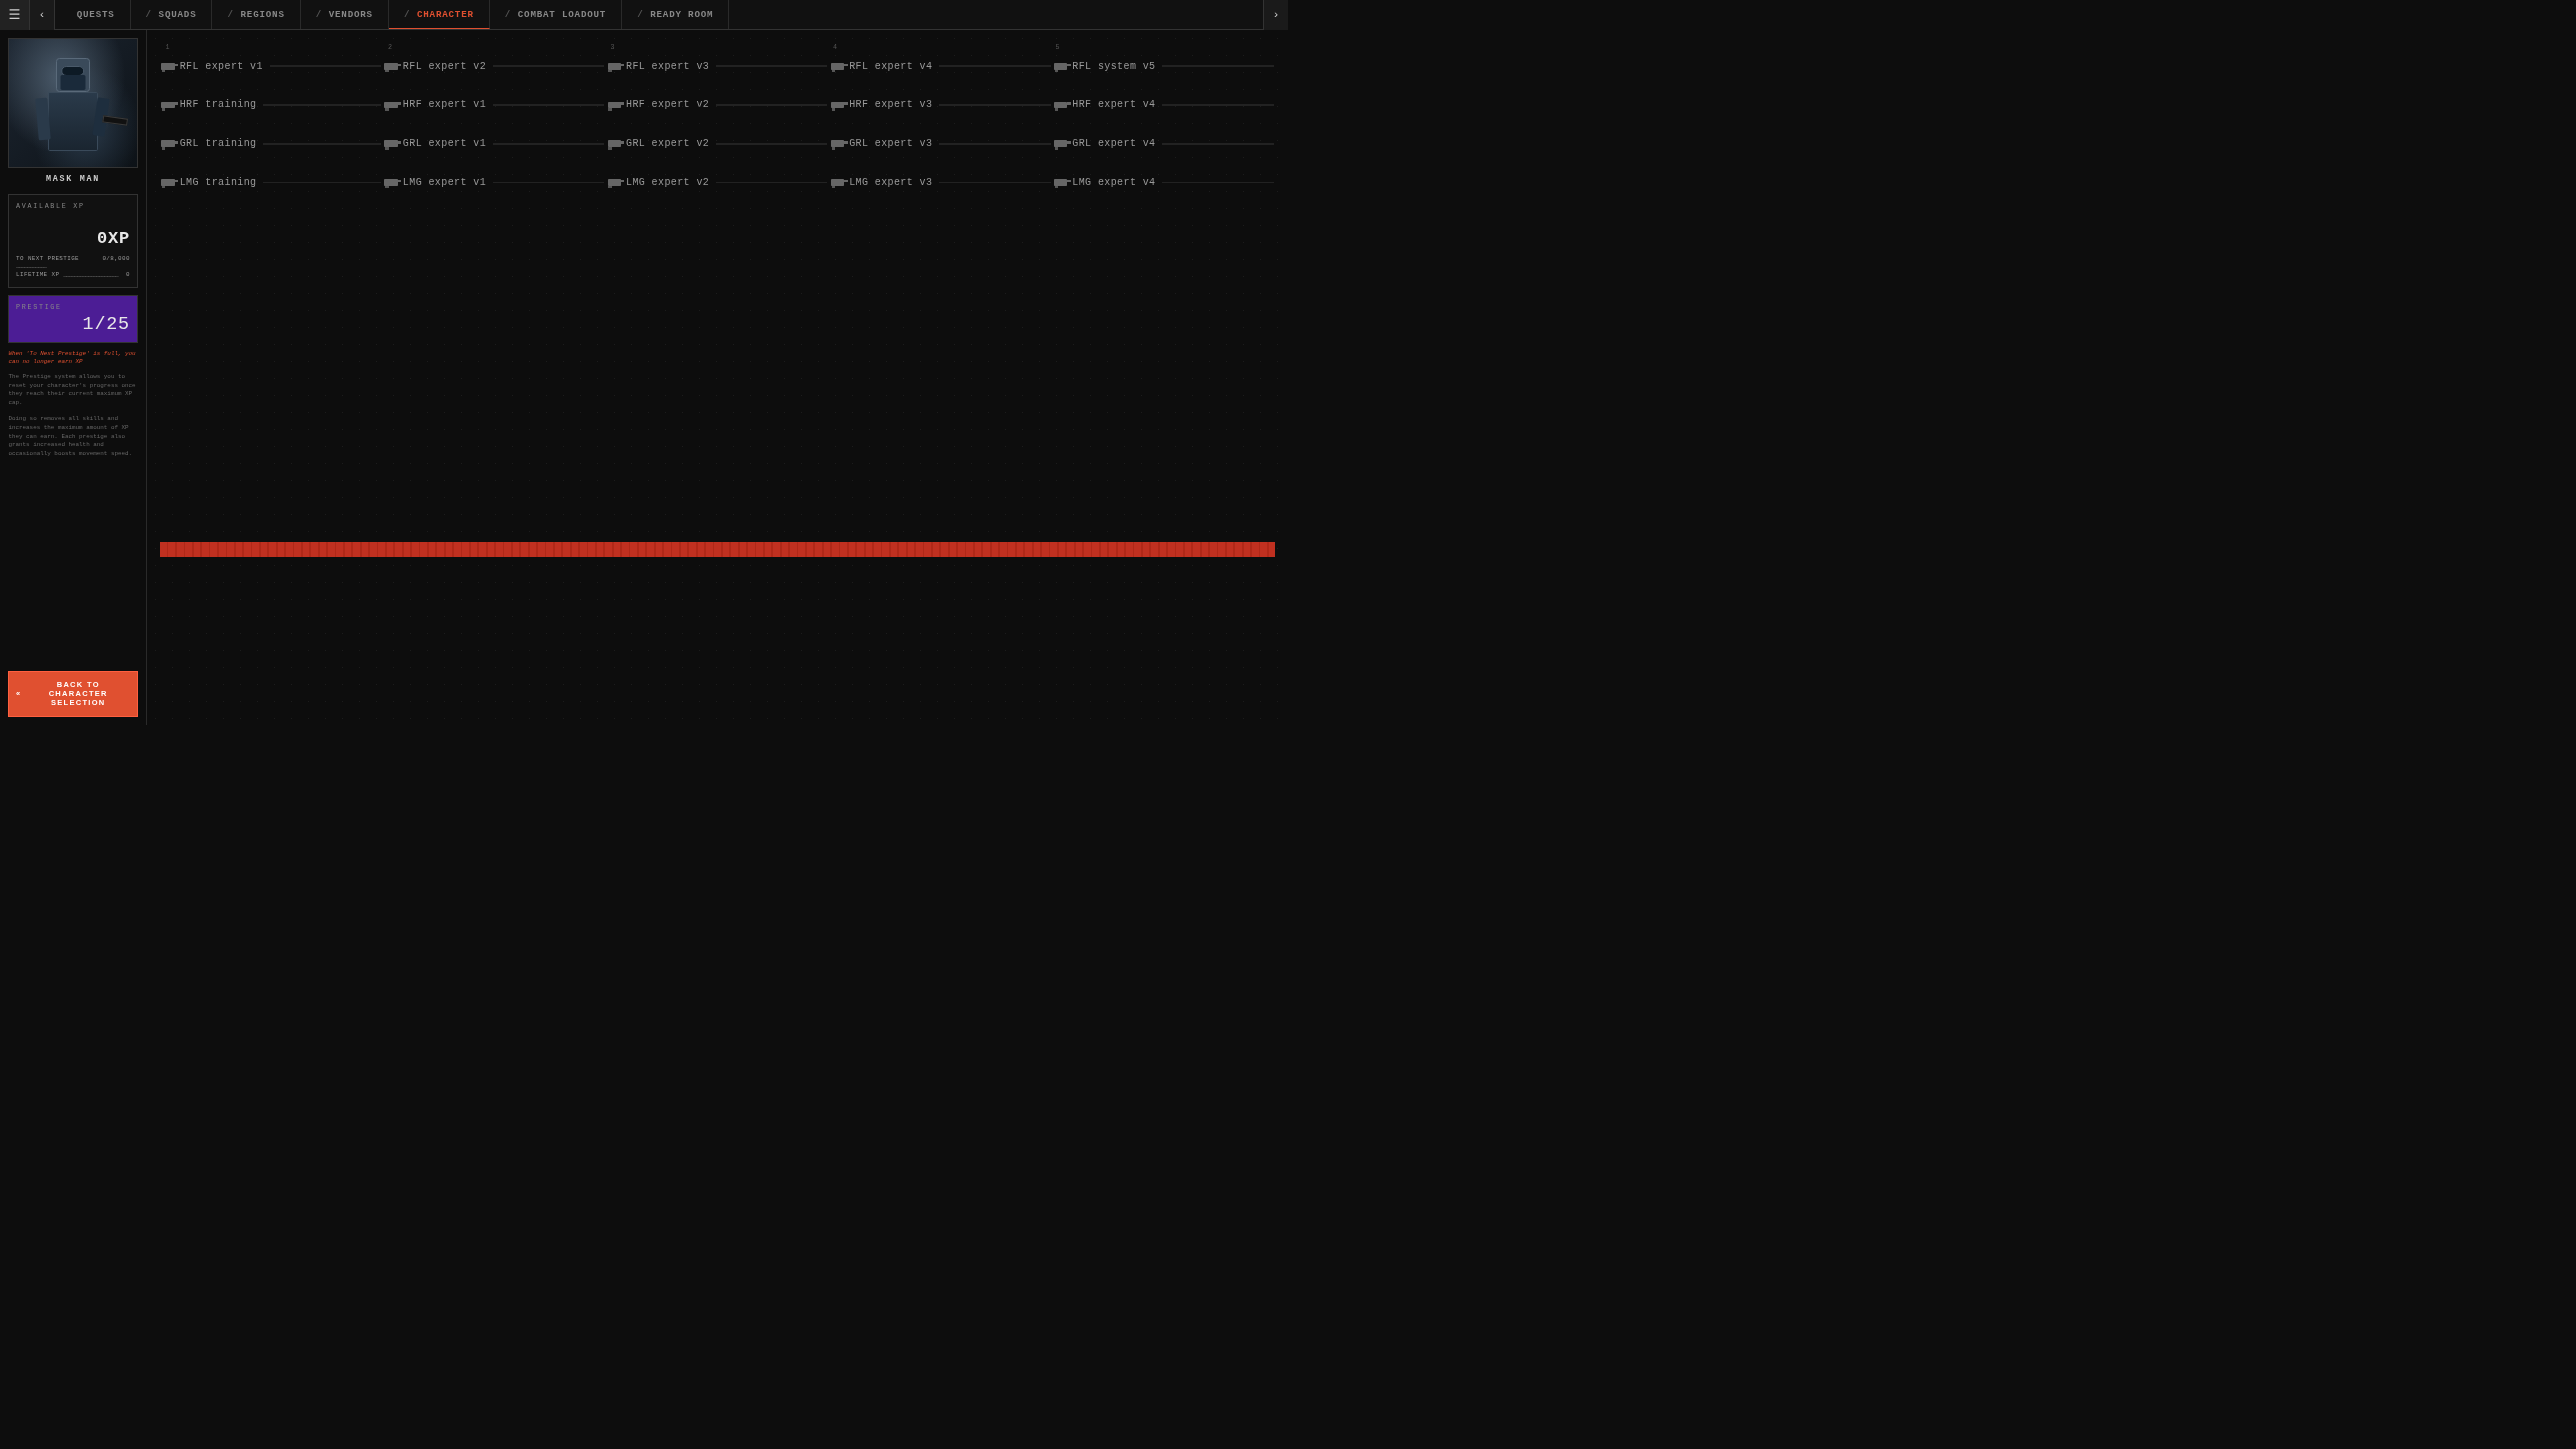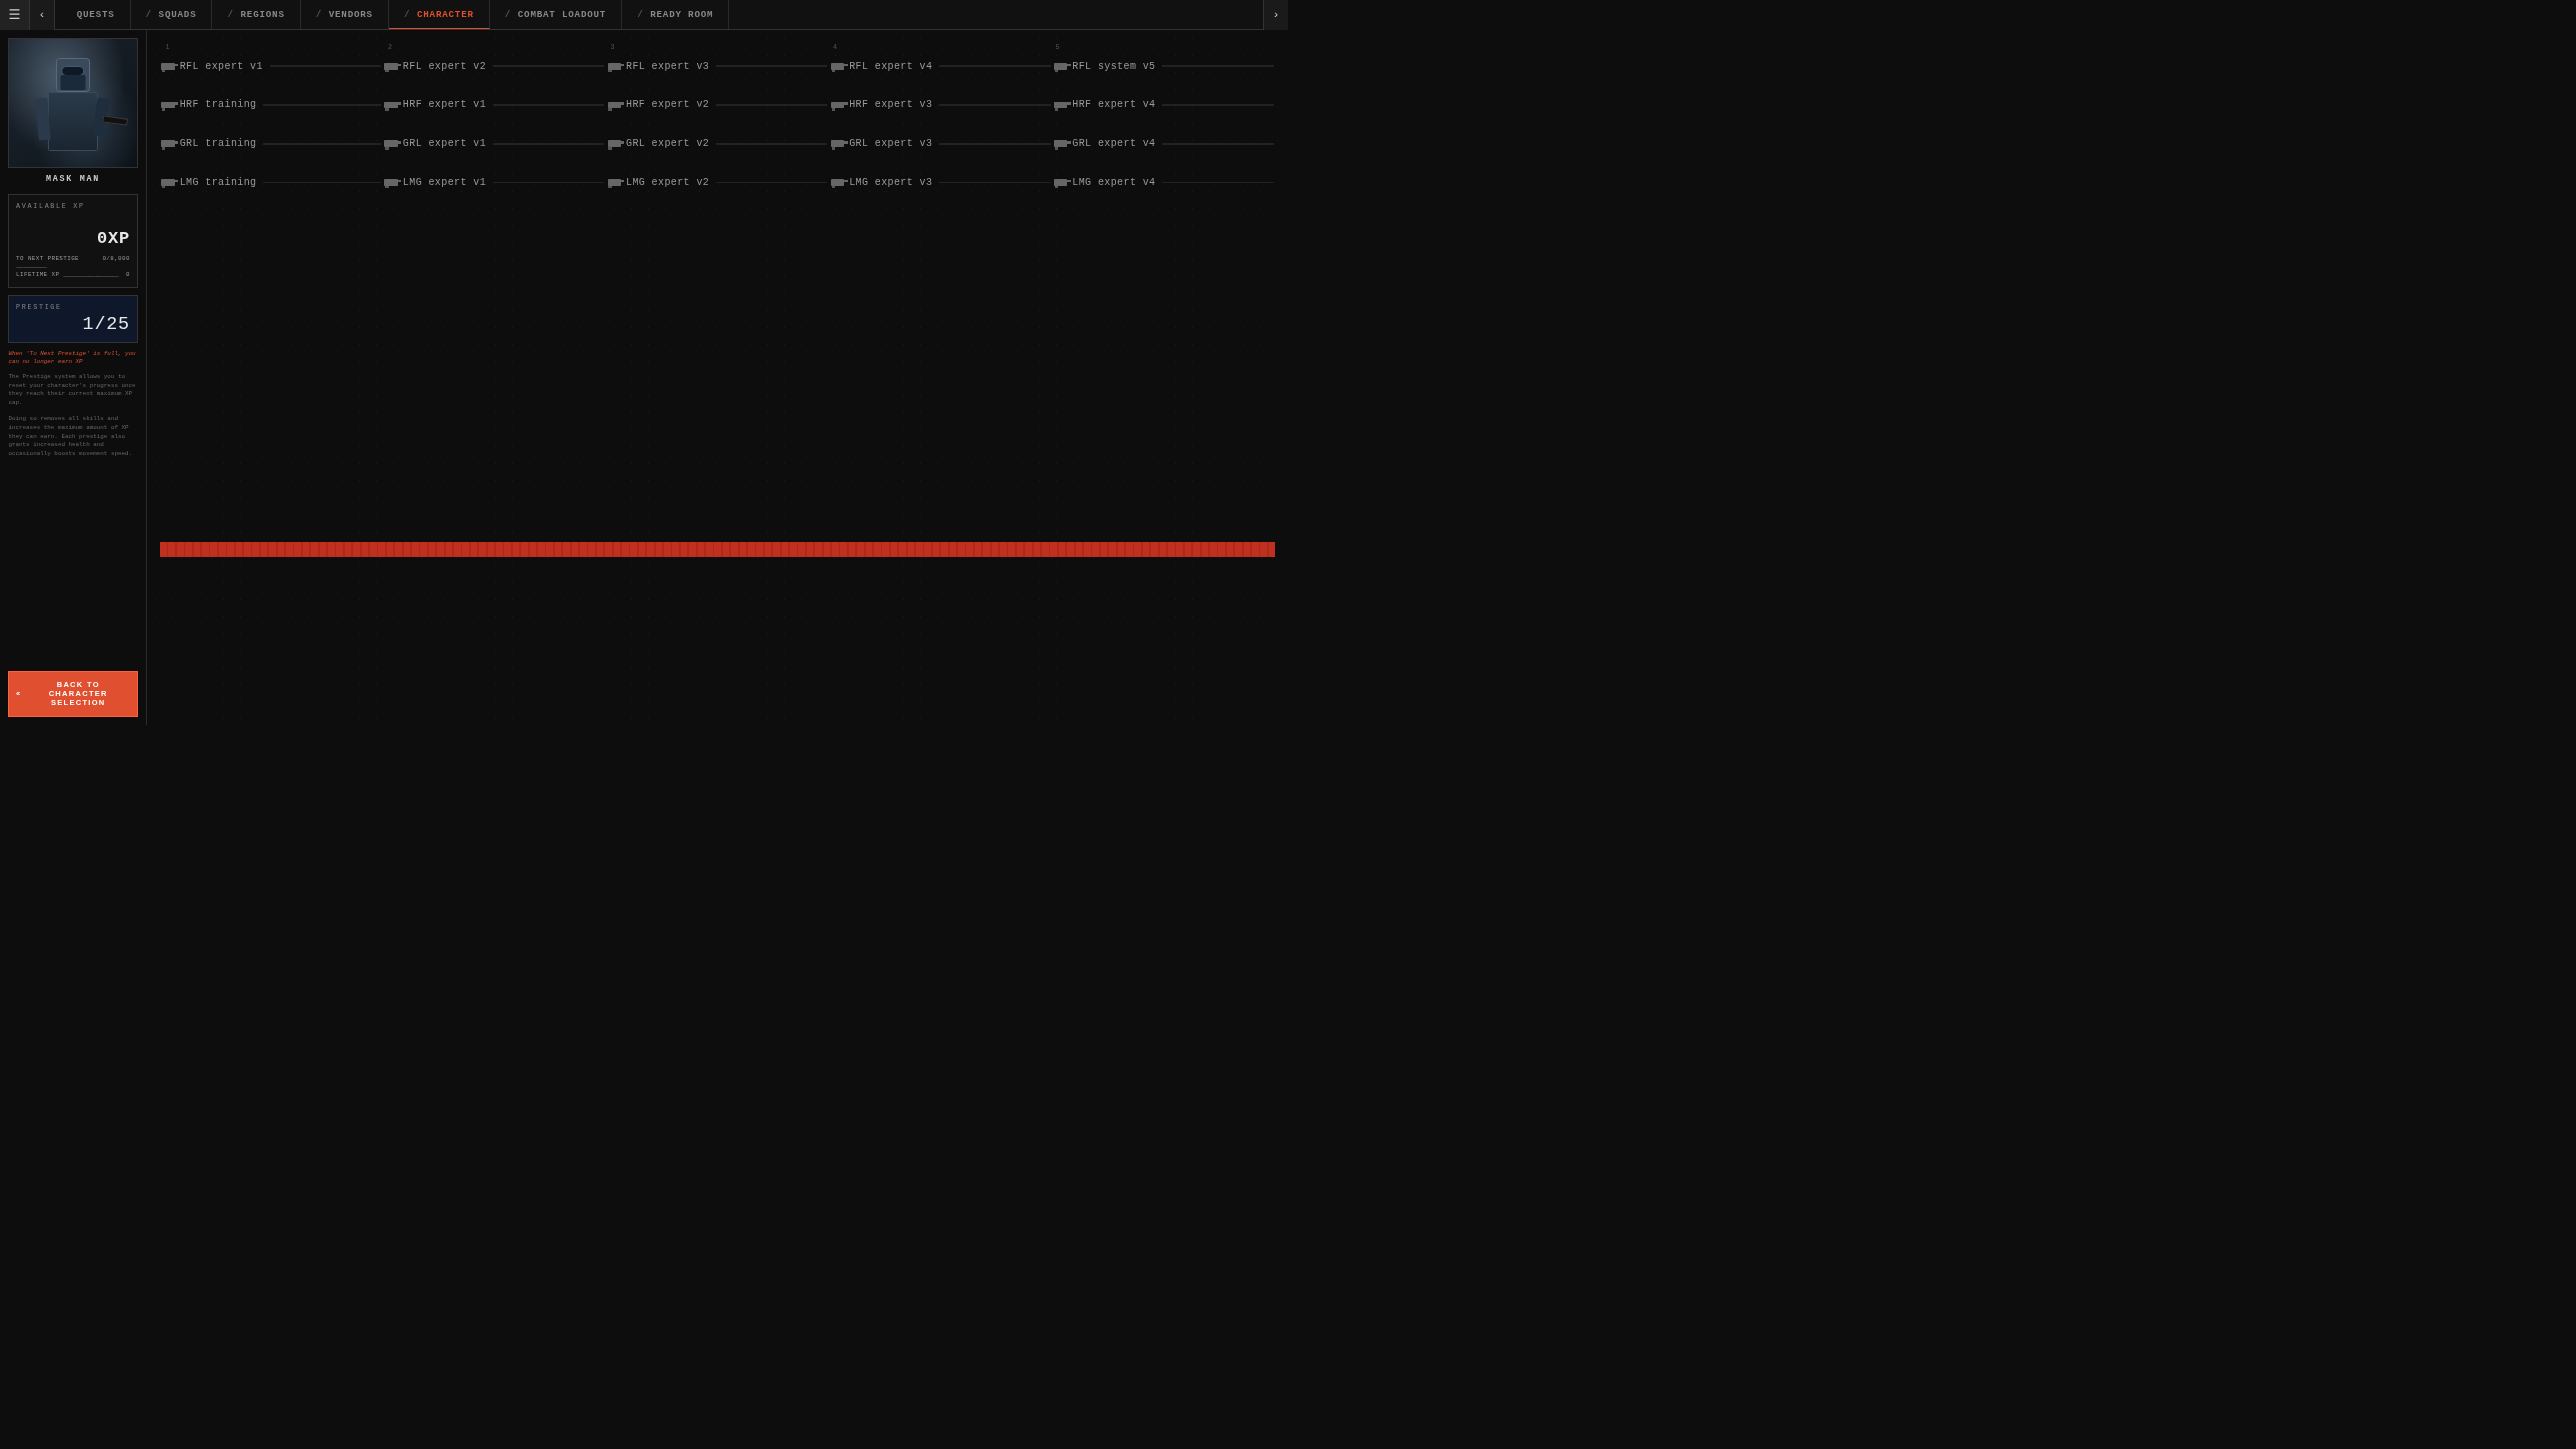--- a/index.html
+++ b/index.html
@@ -236,21 +236,21 @@
     .xp-row span { color: #999; }
     .xp-dots {
       letter-spacing: -0.8px;
       color: #555;
       font-size: 5.9px;
     }
 
     .prestige-section {
       border: 0.8px solid #333;
       padding: 6.7px;
-      background: #0f172a;
+      background: #4c1d95;
       margin-bottom: 6.7px;
     }
     .prestige-label {
       font-size: 6.7px;
       letter-spacing: 1.7px;
       color: #888;
       margin-bottom: 3.4px;
       text-transform: uppercase;
     }
     .prestige-value {

